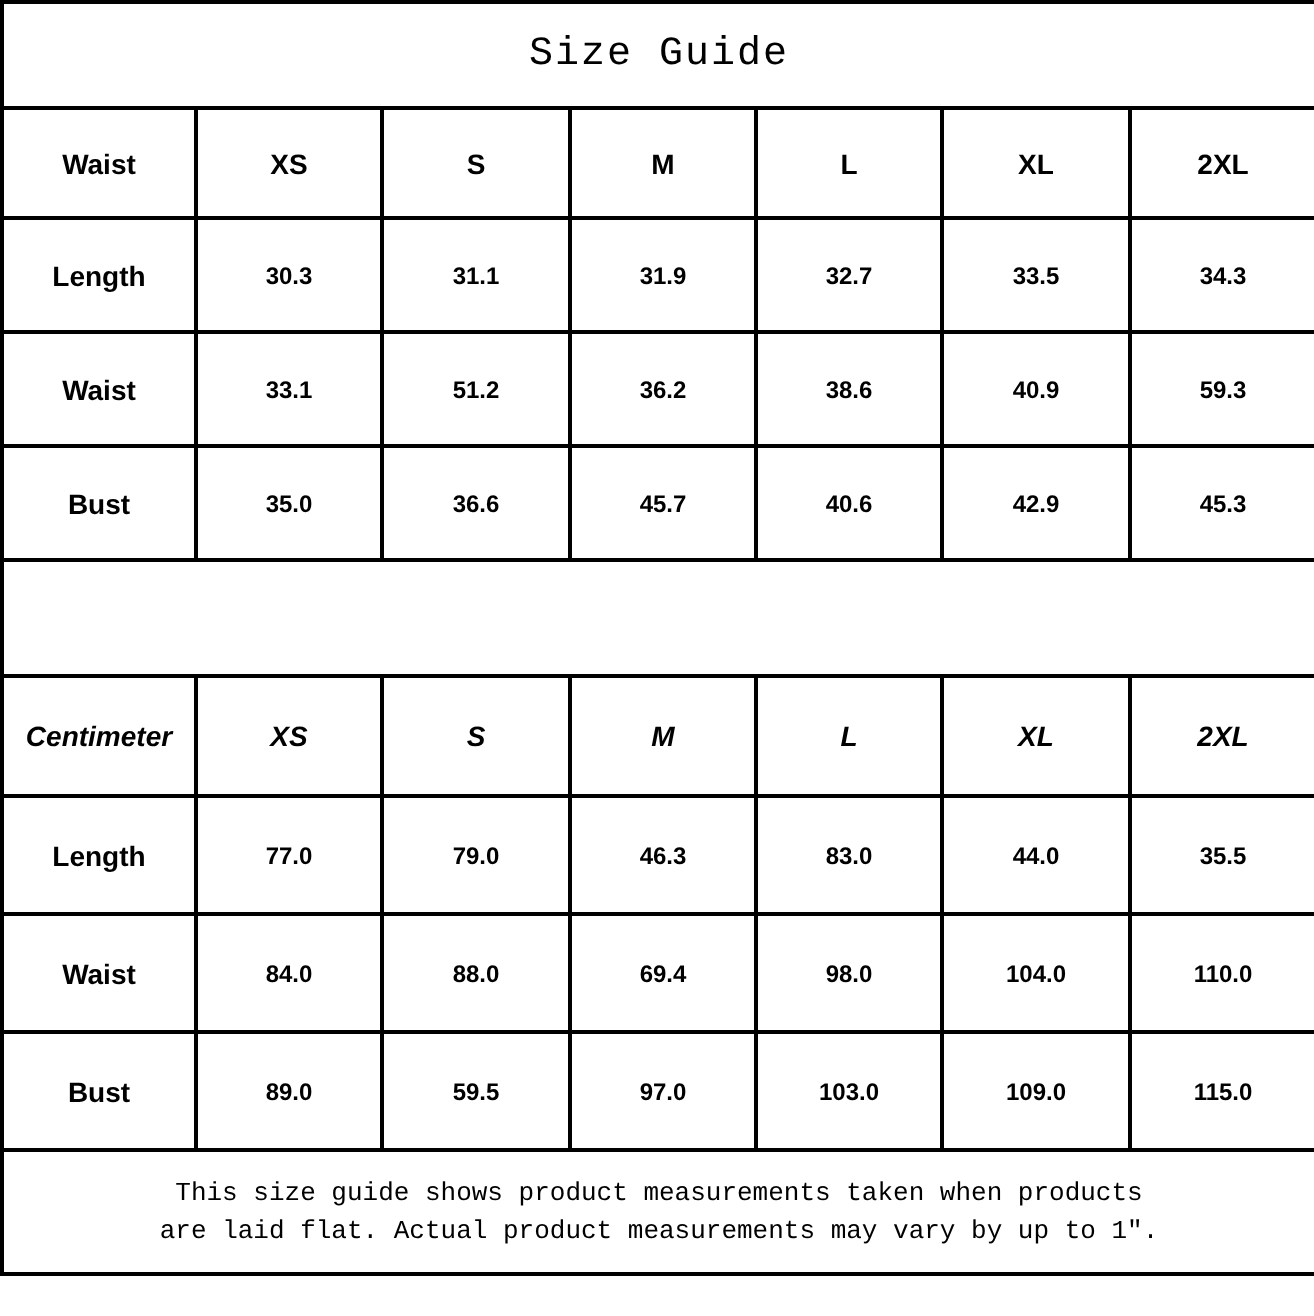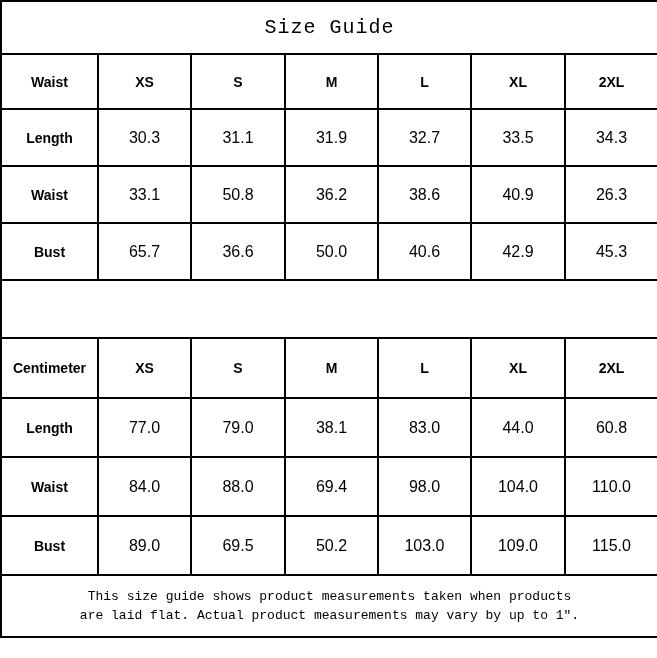--- a/index.html
+++ b/index.html
@@ -35,27 +35,27 @@
     letter-spacing: 1px;
     height: 51px;
   }
   td.label-cell {
     font-family: "Liberation Sans", sans-serif;
     font-weight: bold;
     font-size: 14px;
   }
   td.num-cell {
     font-family: "Liberation Sans", sans-serif;
-    font-weight: normal;
-    font-size: 16px;
+    font-weight: bold;
+    font-size: 12px;
   }
   tr.header-row    { height: 55px; }
   tr.data-row      { height: 57px; }
   tr.spacer-row    { height: 58px; }
-  tr.cm-header-row { height: 60px; }
+  tr.cm-header-row { height: 60px; font-style: italic; }
   tr.cm-data-row   { height: 59px; }
   td.spacer-cell   { background: #ffffff; }
   td.footer-cell {
     font-family: "Liberation Mono", monospace;
     font-size: 13px;
     line-height: 19px;
     height: 60px;
     letter-spacing: 0px;
   }
   td.footer-cell .footer-line { display: block; }
@@ -96,32 +96,32 @@
       <td class="num-cell">31.1</td>
       <td class="num-cell">31.9</td>
       <td class="num-cell">32.7</td>
       <td class="num-cell">33.5</td>
       <td class="num-cell">34.3</td>
     </tr>
 
     <tr class="data-row">
       <td class="label-cell">Waist</td>
       <td class="num-cell">33.1</td>
-      <td class="num-cell">50.8</td>
+      <td class="num-cell">51.2</td>
       <td class="num-cell">36.2</td>
       <td class="num-cell">38.6</td>
       <td class="num-cell">40.9</td>
-      <td class="num-cell">26.3</td>
+      <td class="num-cell">59.3</td>
     </tr>
 
     <tr class="data-row">
       <td class="label-cell">Bust</td>
-      <td class="num-cell">65.7</td>
+      <td class="num-cell">35.0</td>
       <td class="num-cell">36.6</td>
-      <td class="num-cell">50.0</td>
+      <td class="num-cell">45.7</td>
       <td class="num-cell">40.6</td>
       <td class="num-cell">42.9</td>
       <td class="num-cell">45.3</td>
     </tr>
 
     <tr class="spacer-row">
       <td colspan="7" class="spacer-cell"></td>
     </tr>
 
     <tr class="cm-header-row">
@@ -131,41 +131,41 @@
       <td class="label-cell">M</td>
       <td class="label-cell">L</td>
       <td class="label-cell">XL</td>
       <td class="label-cell">2XL</td>
     </tr>
 
     <tr class="cm-data-row">
       <td class="label-cell">Length</td>
       <td class="num-cell">77.0</td>
       <td class="num-cell">79.0</td>
-      <td class="num-cell">38.1</td>
+      <td class="num-cell">46.3</td>
       <td class="num-cell">83.0</td>
       <td class="num-cell">44.0</td>
-      <td class="num-cell">60.8</td>
+      <td class="num-cell">35.5</td>
     </tr>
 
     <tr class="cm-data-row">
       <td class="label-cell">Waist</td>
       <td class="num-cell">84.0</td>
       <td class="num-cell">88.0</td>
       <td class="num-cell">69.4</td>
       <td class="num-cell">98.0</td>
       <td class="num-cell">104.0</td>
       <td class="num-cell">110.0</td>
     </tr>
 
     <tr class="cm-data-row">
       <td class="label-cell">Bust</td>
       <td class="num-cell">89.0</td>
-      <td class="num-cell">69.5</td>
-      <td class="num-cell">50.2</td>
+      <td class="num-cell">59.5</td>
+      <td class="num-cell">97.0</td>
       <td class="num-cell">103.0</td>
       <td class="num-cell">109.0</td>
       <td class="num-cell">115.0</td>
     </tr>
 
     <tr>
       <td colspan="7" class="footer-cell">
         <span class="footer-line">This size guide shows product measurements taken when products</span>
         <span class="footer-line">are laid flat. Actual product measurements may vary by up to 1″.</span>
       </td>

